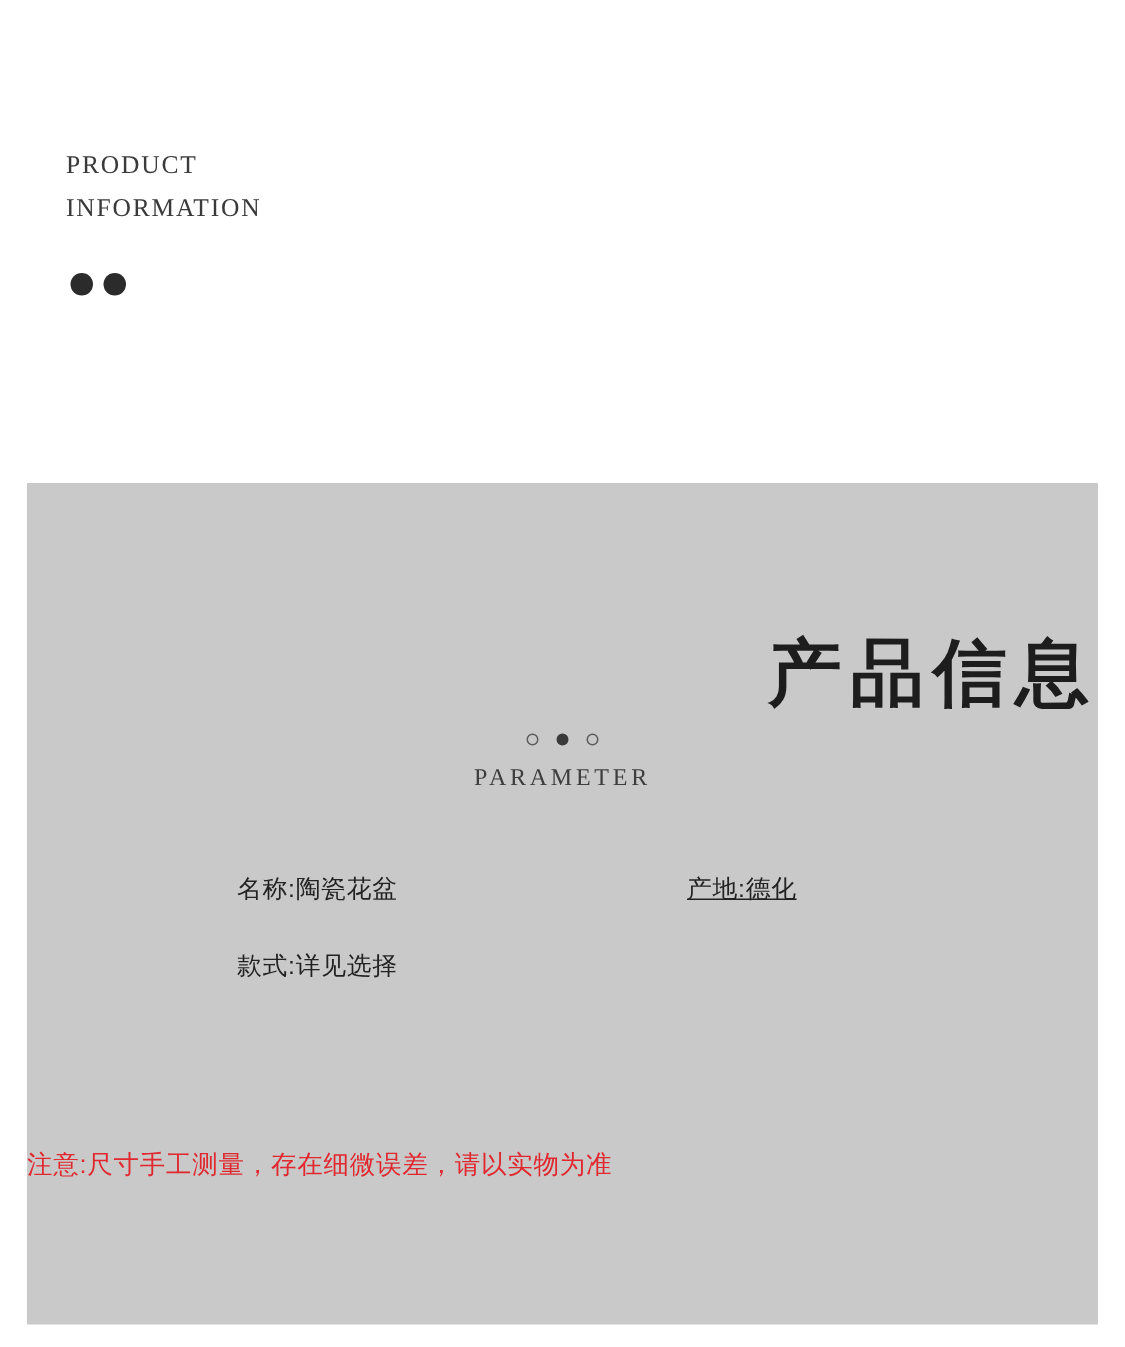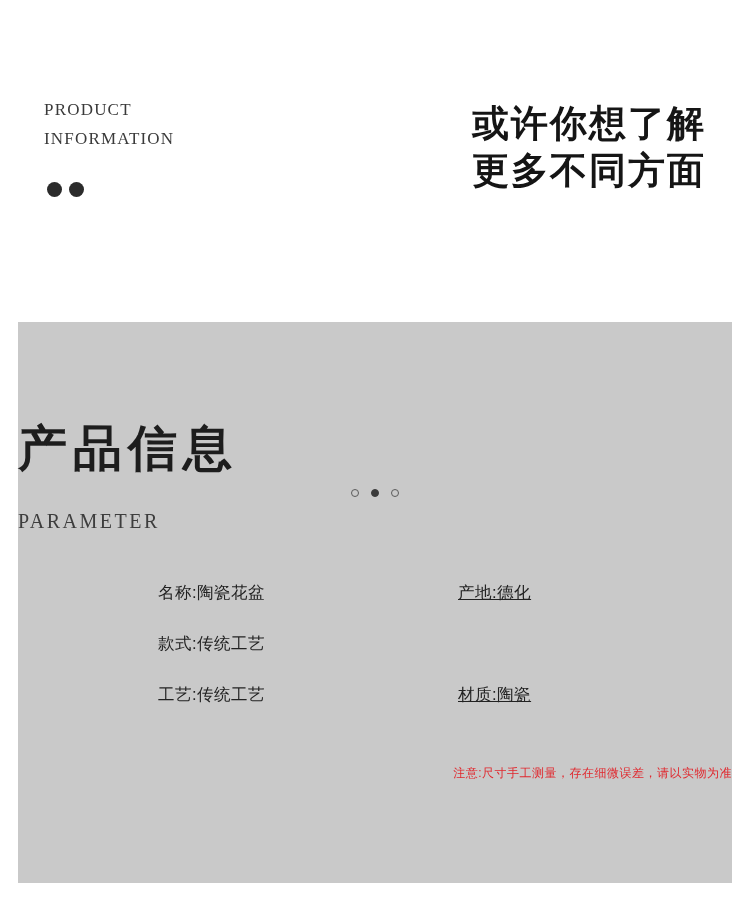--- a/index.html
+++ b/index.html
@@ -78,21 +78,21 @@
     width: 714px;
     height: 561px;
     background: #c9c9c9;
   }
 
   .panel-title {
     position: absolute;
     left: 0;
     right: 0;
     top: 94px;
-    text-align: left;
+    text-align: right;
     font-family: "Liberation Serif", serif;
     font-weight: bold;
     font-size: 49px;
     letter-spacing: 6px;
     color: #1d1d1d;
   }
 
   .panel-dots {
     position: absolute;
     left: 0;
@@ -113,23 +113,23 @@
   .panel-dots .pd.filled {
     background: #3a3a3a;
     border-color: #3a3a3a;
   }
 
   .panel-sub {
     position: absolute;
     left: 0;
     right: 0;
     top: 188px;
-    text-align: left;
-    font-family: "Liberation Serif", serif;
-    font-size: 20px;
+    text-align: center;
+    font-family: "Liberation Serif", serif;
+    font-size: 16px;
     letter-spacing: 2.5px;
     color: #3d3d3d;
   }
 
   .spec-grid {
     position: absolute;
     left: 140px;
     top: 260px;
     width: 440px;
   }
@@ -149,66 +149,60 @@
   .spec-cell.right {
     width: 140px;
     text-decoration: underline;
   }
 
   .notice {
     position: absolute;
     left: 0;
     right: 0;
     top: 443px;
-    text-align: right;
-    font-size: 12px;
+    text-align: left;
+    font-size: 17px;
     color: #e0282e;
     letter-spacing: 0.5px;
   }
 </style>
 </head>
 <body>
 
 <div class="page">
 
   <div class="header">
     <div class="eyebrow">PRODUCT
 INFORMATION</div>
 
     <div class="dots">
       <span class="dot"></span>
       <span class="dot"></span>
     </div>
 
-    <div class="headline">或许你想了解
-更多不同方面</div>
   </div>
 
   <div class="panel">
 
     <div class="panel-title">产品信息</div>
 
     <div class="panel-dots">
       <span class="pd"></span>
       <span class="pd filled"></span>
       <span class="pd"></span>
     </div>
 
     <div class="panel-sub">PARAMETER</div>
 
     <div class="spec-grid">
       <div class="spec-row">
         <div class="spec-cell left">名称:陶瓷花盆</div>
         <div class="spec-cell right">产地:德化</div>
       </div>
       <div class="spec-row">
-        <div class="spec-cell left">款式:传统工艺</div>
-      </div>
-      <div class="spec-row">
-        <div class="spec-cell left">工艺:传统工艺</div>
-        <div class="spec-cell right">材质:陶瓷</div>
+        <div class="spec-cell left">款式:详见选择</div>
       </div>
     </div>
 
     <div class="notice">注意:尺寸手工测量，存在细微误差，请以实物为准</div>
   </div>
 
 </div>
 
 </body></html>

